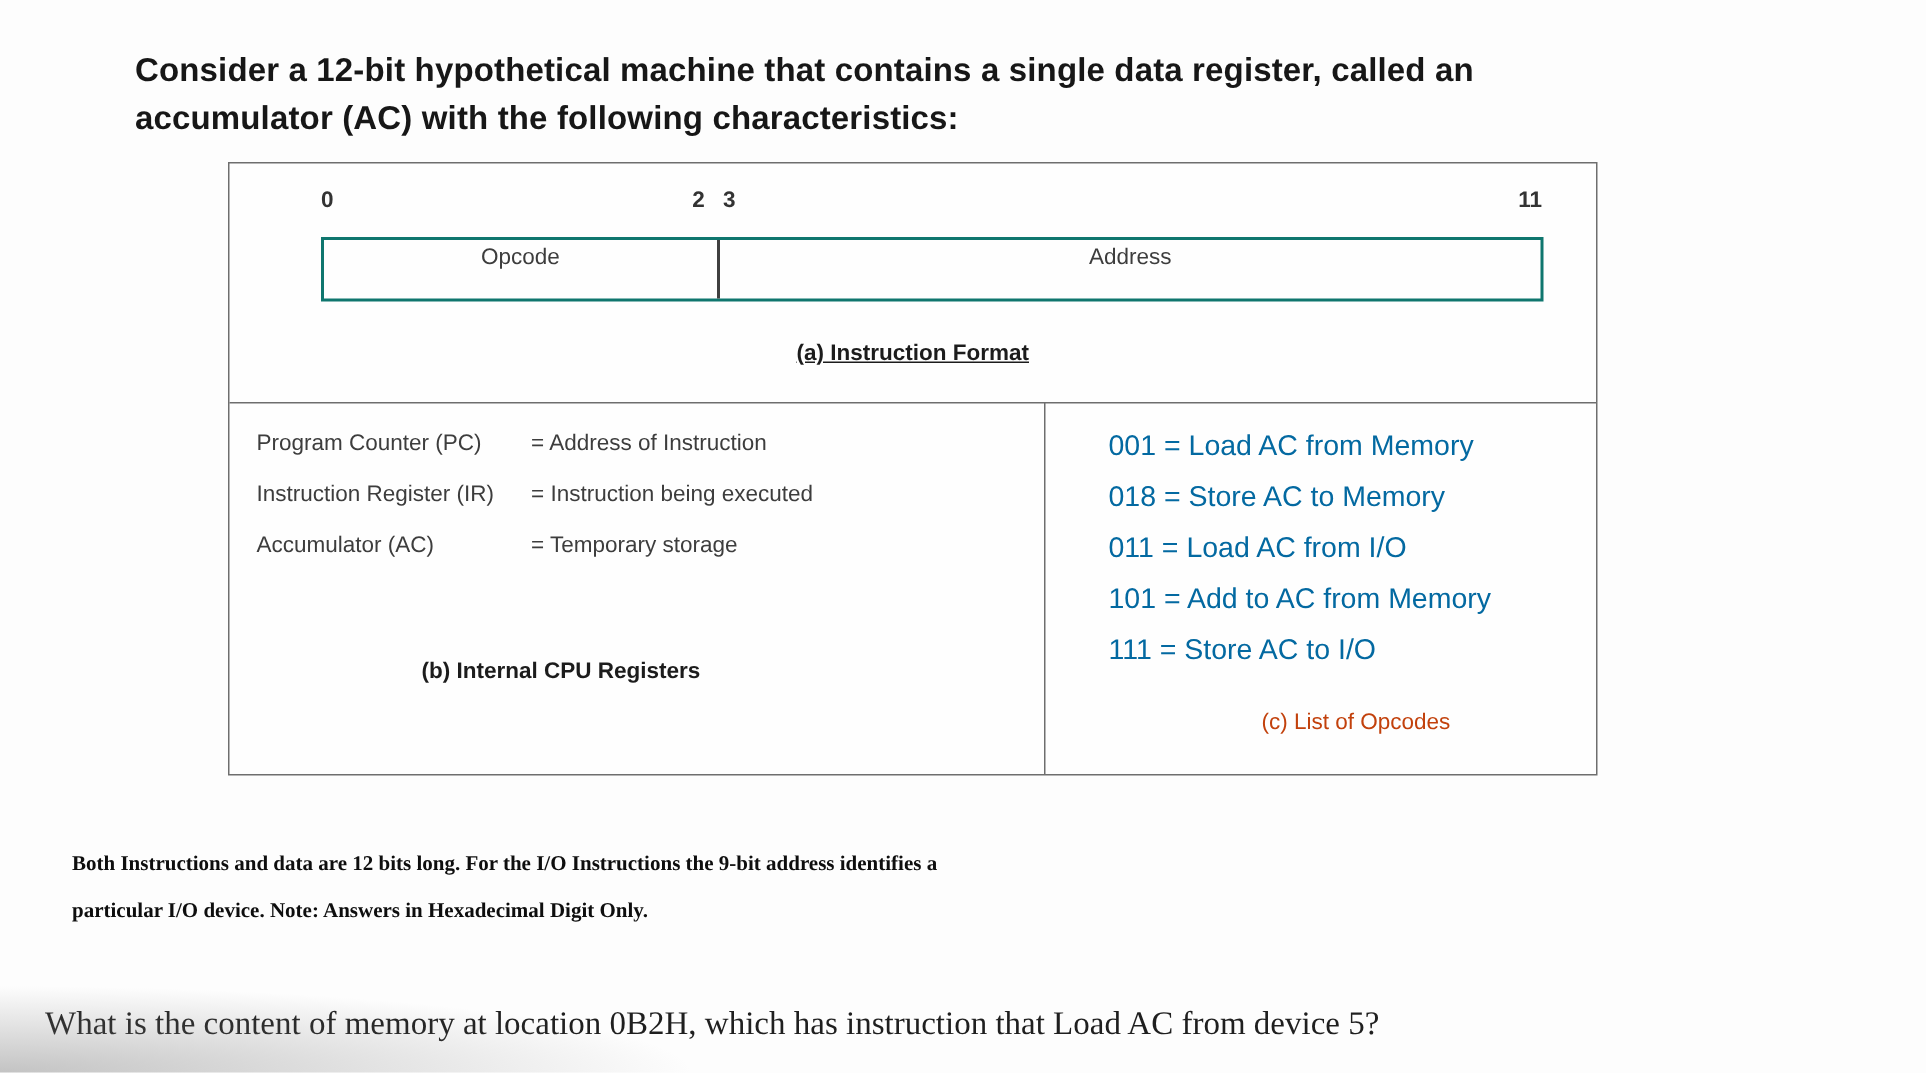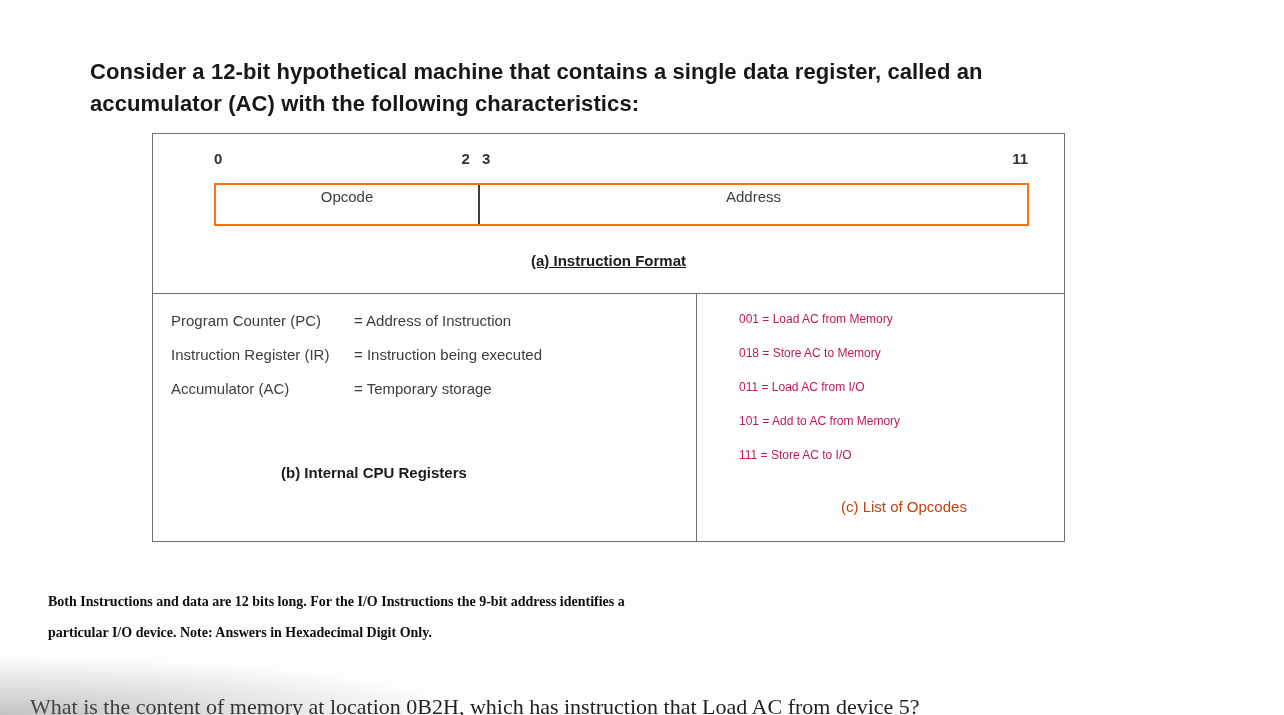--- a/index.html
+++ b/index.html
@@ -5,21 +5,21 @@
   * { margin: 0; padding: 0; box-sizing: border-box; }
   html, body { width: 1284px; height: 715px; }
   body {
     position: relative;
     width: 1284px;
     height: 715px;
     background: #fdfdfd;
     overflow: hidden;
     font-family: "Liberation Sans", sans-serif;
   }
-  .page { position: absolute; inset: 0; margin-top: 25px; }
+  .page { position: absolute; inset: 0; }
 
   
   .intro {
     position: absolute;
     left: 90px;
     top: 31px;
     width: 1120px;
     font-family: "Liberation Sans", sans-serif;
     font-size: 22px;
     font-weight: bold;
@@ -48,21 +48,21 @@
   .bit-0 { left: 61px; }
   .bit-23 { left: 325px; transform: translateX(-50%); letter-spacing: 4px; }
   .bit-11 { right: 36px; }
 
   .instr-box {
     position: absolute;
     left: 61px;
     top: 49px;
     width: 815px;
     height: 43px;
-    border: 2px solid #f97316;
+    border: 2px solid #0f766e;
     display: flex;
   }
   .instr-cell {
     display: flex;
     justify-content: center;
     align-items: flex-start;
     padding-top: 3px;
     font-size: 15px;
     color: #3d3d3d;
   }
@@ -124,22 +124,22 @@
   }
 
   .opcodes {
     position: absolute;
     left: 586px;
     top: 178px;
     width: 320px;
   }
   .op-row {
     height: 34px;
-    font-size: 12px;
-    color: #be185d;
+    font-size: 19px;
+    color: #0369a1;
   }
 
   .caption-c {
     position: absolute;
     left: 688px;
     top: 364px;
     font-size: 15px;
     font-weight: normal;
     color: #c2410c;
   }

